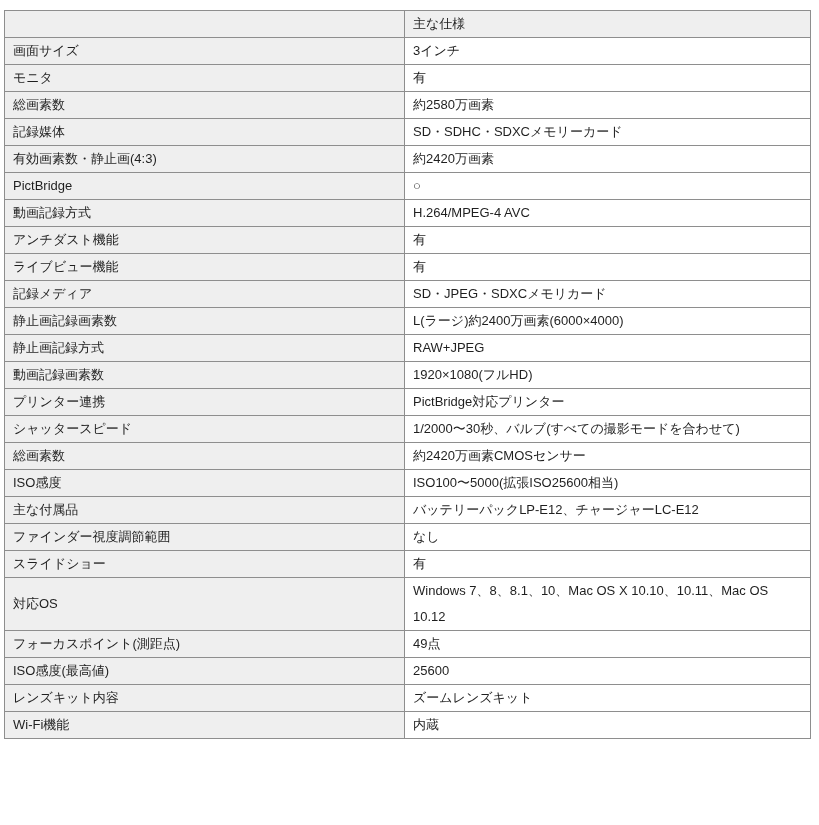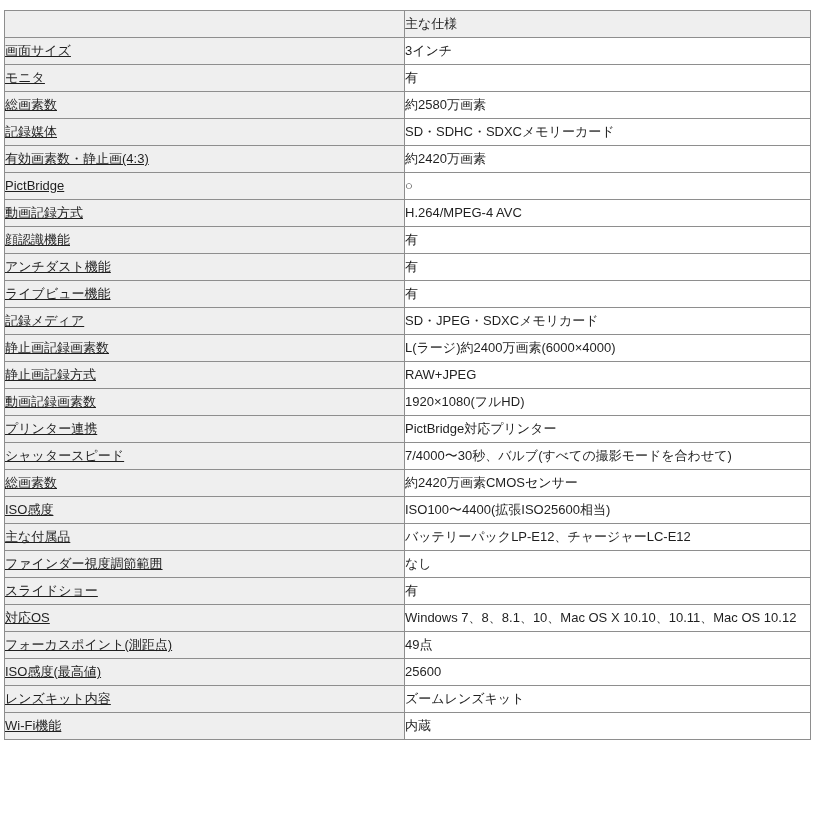--- a/index.html
+++ b/index.html
@@ -27,31 +27,30 @@
     border-collapse: collapse;
     table-layout: fixed;
     width: 806px;
     font-size: 13px;
   }
   col.col-label { width: 400px; }
   col.col-value { width: 406px; }
   .spec-table th,
   .spec-table td {
     border: 1px solid var(--border);
-    padding: 0 0;
+    padding: 0 8px;
     line-height: 26px;
     font-weight: normal;
     text-align: left;
     vertical-align: middle;
     overflow-wrap: break-word;
   }
   .spec-table th.label-cell,
   .spec-table td.label-cell {
     background: var(--label-bg);
-    text-decoration: underline;
   }
   .spec-table th.value-cell {
     background: var(--label-bg);
   }
   .spec-table td.value-cell {
     background: var(--value-bg);
   }
 </style>
 </head>
 <body>
@@ -99,24 +98,20 @@
           <td class="label-cell">PictBridge</td>
           <td class="value-cell">○</td>
         </tr>
 
 
         <tr>
           <td class="label-cell">動画記録方式</td>
           <td class="value-cell">H.264/MPEG-4 AVC</td>
         </tr>
 
-        <tr>
-          <td class="label-cell">顔認識機能</td>
-          <td class="value-cell">有</td>
-        </tr>
 
         <tr>
           <td class="label-cell">アンチダスト機能</td>
           <td class="value-cell">有</td>
         </tr>
 
         <tr>
           <td class="label-cell">ライブビュー機能</td>
           <td class="value-cell">有</td>
         </tr>
@@ -141,31 +136,31 @@
           <td class="value-cell">1920×1080(フルHD)</td>
         </tr>
 
         <tr>
           <td class="label-cell">プリンター連携</td>
           <td class="value-cell">PictBridge対応プリンター</td>
         </tr>
 
         <tr>
           <td class="label-cell">シャッタースピード</td>
-          <td class="value-cell">7/4000〜30秒、バルブ(すべての撮影モードを合わせて)</td>
+          <td class="value-cell">1/2000〜30秒、バルブ(すべての撮影モードを合わせて)</td>
         </tr>
 
         <tr>
           <td class="label-cell">総画素数</td>
           <td class="value-cell">約2420万画素CMOSセンサー</td>
         </tr>
 
         <tr>
           <td class="label-cell">ISO感度</td>
-          <td class="value-cell">ISO100〜4400(拡張ISO25600相当)</td>
+          <td class="value-cell">ISO100〜5000(拡張ISO25600相当)</td>
         </tr>
 
 
         <tr>
           <td class="label-cell">主な付属品</td>
           <td class="value-cell">バッテリーパックLP-E12、チャージャーLC-E12</td>
         </tr>
 
         <tr>
           <td class="label-cell">ファインダー視度調節範囲</td>

